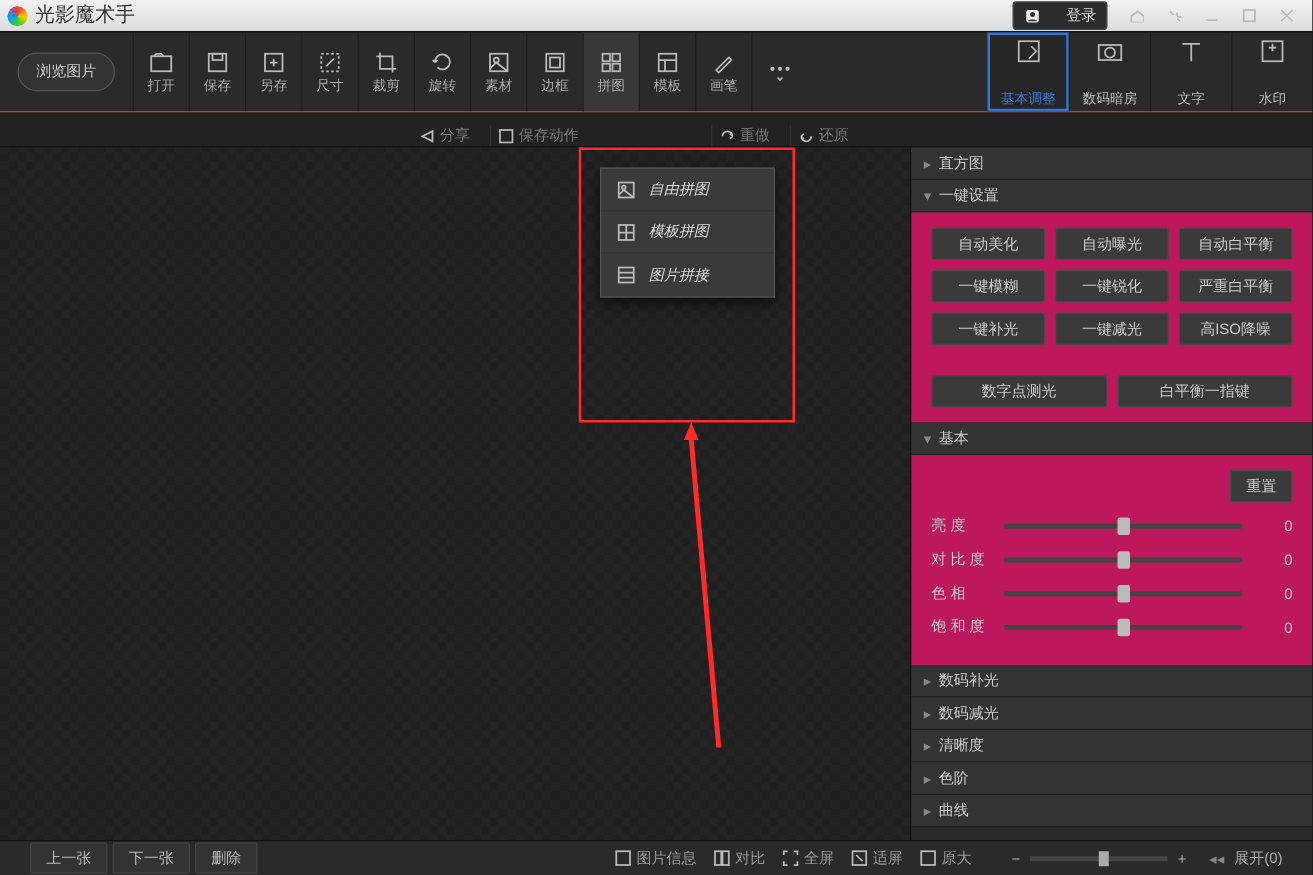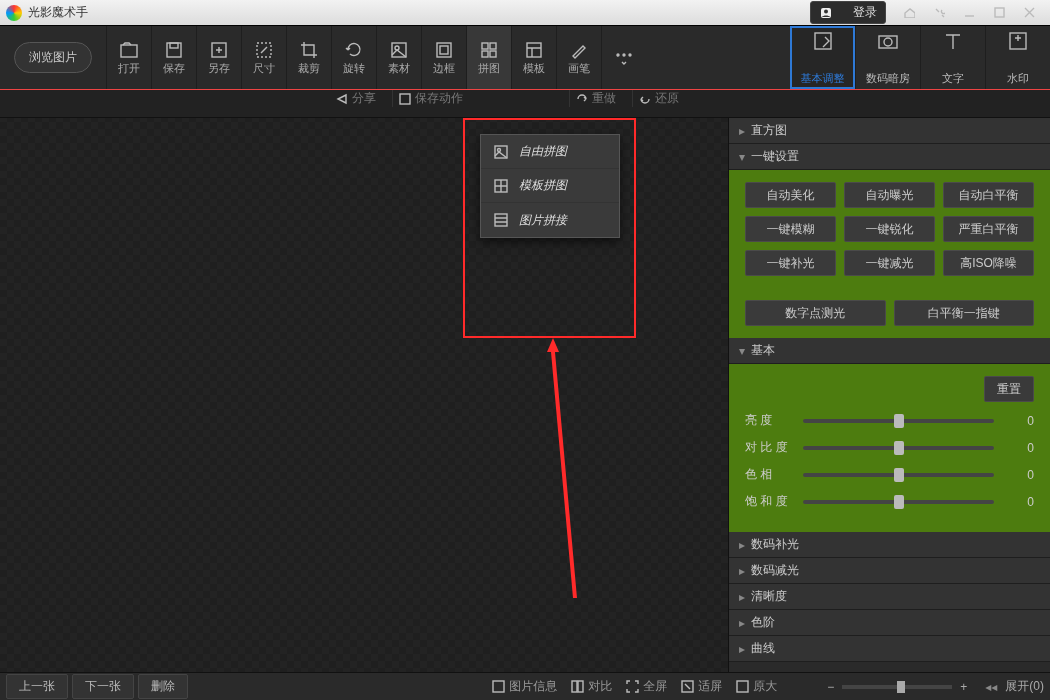--- a/index.html
+++ b/index.html
@@ -1,21 +1,21 @@
 <!DOCTYPE html>
 <html><head>
 <meta charset="utf-8">
 <style>
 * { margin:0; padding:0; box-sizing:border-box; font-family:"Microsoft YaHei","PingFang SC",sans-serif; }
 body { background:#1a1a1a; width:1050px; height:700px; overflow:hidden; color:#bbb; font-size:12px; user-select:none; }
 
 
 .title-bar { height:26px; background:linear-gradient(#f2f2f2,#dcdcdc); display:flex; align-items:center; padding:0 6px; border-bottom:1px solid #000; }
 .app-logo { width:16px; height:16px; border-radius:50%; background:conic-gradient(#f33,#fc0,#3c3,#09f,#f33); margin-right:6px; }
-.title-text { color:#333; font-size:12px; flex:1; }
+.title-text { color:#333; font-size:16px; flex:1; }
 .login-box { display:flex; align-items:center; gap:20px; background:#2c2c2c; border:1px solid #444; border-radius:3px; padding:2px 8px; margin-right:8px; color:#ddd; }
 .login-icon { width:14px; height:14px; }
 .win-btns { display:flex; gap:0; }
 .win-btn { width:30px; height:20px; display:flex; align-items:center; justify-content:center; color:#444; }
 .win-btn svg { width:11px; height:11px; }
 
 
 .toolbar { height:64px; background:#2a2a2a; display:flex; align-items:center; border-bottom:1px solid #ef4444; }
 .browse-btn { margin:0 14px; padding:6px 14px; border:1px solid #555; border-radius:18px; background:#333; color:#ccc; font-size:12px; }
 .tool-group { display:flex; height:100%; align-items:stretch; }
@@ -24,34 +24,34 @@
 .tool .ic { width:20px; height:20px; display:flex; align-items:center; justify-content:center; }
 .tool .lab { font-size:11px; }
 .tool.sm { width:45px; }
 .right-tabs { margin-left:auto; display:flex; height:100%; }
 .rtab { width:65px; display:flex; flex-direction:column; align-items:center; justify-content:center; gap:19px; color:#bbb; border-left:1px solid #1e1e1e; }
 .rtab.active { border:2px solid #2e79d6; color:#2e79d6; background:#262626; }
 .rtab .ic { width:22px; height:22px; display:flex; align-items:center; justify-content:center; }
 .rtab .lab { font-size:11px; }
 
 
-.sub-bar { height:28px; background:#222; display:flex; align-items:flex-start; padding-left:330px; gap:10px; color:#777; font-size:12px; border-bottom:1px solid #111; }
+.sub-bar { height:28px; background:#222; display:flex; align-items:flex-end; padding-left:330px; gap:10px; color:#777; font-size:12px; border-bottom:1px solid #111; }
 .sub-item { display:flex; align-items:center; gap:4px; padding:0 6px; border-left:1px solid #333; }
 .sub-item.first { border-left:none; }
 .sub-item svg { width:12px; height:12px; }
 
 
 .main { display:flex; height:554px; }
 .canvas { flex:1; background:repeating-conic-gradient(#1f1f1f 0% 25%,#232323 0% 50%) 50%/14px 14px; position:relative; }
 .side { width:322px; background:#2a2a2a; border-left:1px solid #111; overflow-y:auto; }
 
 
 .sec-head { height:26px; background:#333; display:flex; align-items:center; padding:0 10px; color:#ccc; font-size:12px; border-bottom:1px solid #1e1e1e; }
 .sec-head .arr { margin-right:6px; color:#888; }
-.sec-body { padding:12px 16px; background:#4d7c0f; }
+.sec-body { padding:12px 16px; background:#be185d; }
 .btn-grid { display:grid; grid-template-columns:repeat(3,1fr); gap:8px; }
 .btn-grp-2 { display:flex; gap:8px; margin-top:24px; }
 .gbtn { background:#3a3a3a; border:1px solid #4a4a4a; color:#ccc; font-size:12px; height:26px; display:flex; align-items:center; justify-content:center; border-radius:2px; }
 .reset-row { display:flex; justify-content:flex-end; margin-bottom:10px; }
 .slider-row { display:flex; align-items:center; gap:10px; margin:10px 0; }
 .slider-row .slab2 { width:48px; color:#ccc; }
 .slider { flex:1; height:4px; background:#444; position:relative; border-radius:2px; }
 .slider .thumb { position:absolute; top:-5px; width:10px; height:14px; background:#bbb; border-radius:2px; }
 .slider .thumb.center { left:calc(50% - 5px); }
 .sval { width:30px; text-align:right; color:#ccc; }
@@ -60,21 +60,21 @@
 .redbox { position:absolute; left:463px; top:0px; width:173px; height:220px; border:2px solid #ff2a2a; pointer-events:none; }
 .dropdown { position:absolute; left:480px; top:16px; width:140px; background:#3a3a3a; border:1px solid #555; box-shadow:0 4px 10px rgba(0,0,0,0.6);font-style:italic; }
 .drop-item { height:34px; display:flex; align-items:center; gap:10px; padding:0 12px; color:#ddd; border-bottom:1px solid #333; }
 .drop-item:last-child { border-bottom:none; }
 .drop-item .di-icon { width:16px; height:16px; display:flex; align-items:center; justify-content:center; }
 
 
 .arrow-ann { position:absolute; left:525px; top:210px; width:60px; height:280px; pointer-events:none; }
 
 
-.bottom-bar { height:28px; background:#2a2a2a; display:flex; align-items:center; padding:0 6px; color:#aaa; font-size:12px; border-top:1px solid #111; }
+.bottom-bar { height:28px; background:#2a2a2a; display:flex; align-items:center; padding:0 24px; color:#aaa; font-size:12px; border-top:1px solid #111; }
 .bot-left { display:flex; gap:0; }
 .bot-btn { padding:3px 12px; background:#333; border:1px solid #444; color:#bbb; margin-right:4px; border-radius:2px; font-size:12px; }
 .bot-center { flex:1; display:flex; justify-content:center; gap:14px; margin-left:250px; }
 .bot-item { display:flex; align-items:center; gap:4px; color:#999; }
 .bot-item svg { width:13px; height:13px; }
 .bot-right { display:flex; align-items:center; gap:8px; }
 .zoom-track { width:110px; height:4px; background:#444; position:relative; }
 .zoom-track .zt { position:absolute; left:50%; top:-4px; width:8px; height:12px; background:#aaa; }
 
 svg { stroke:#bbb; stroke-width:1.4; fill:none; }

